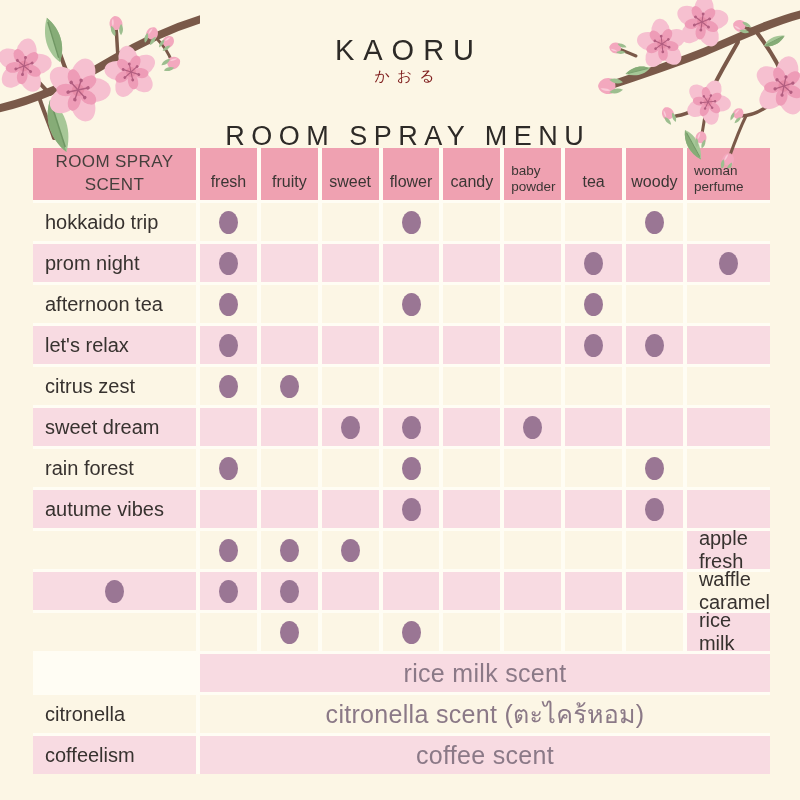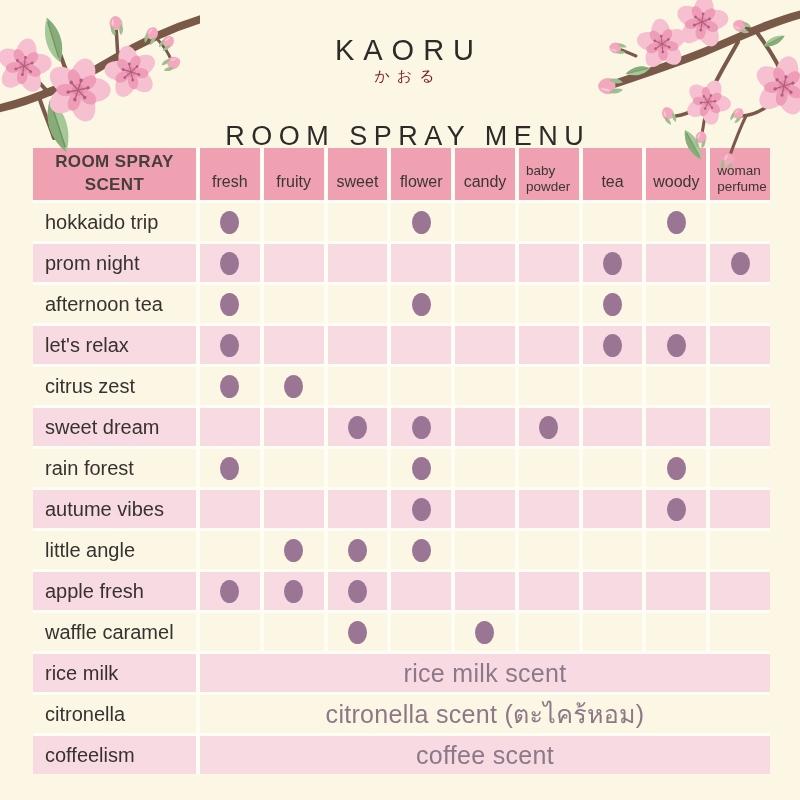--- a/index.html
+++ b/index.html
@@ -19,21 +19,21 @@
   .masthead{position:absolute;top:34px;left:9px;right:0;text-align:center;z-index:1}
   .brand{font-size:29px;letter-spacing:9px;text-indent:9px;color:#2D2A27;font-weight:400}
   .brand-jp{font-size:15px;letter-spacing:7px;text-indent:7px;color:#7f1d1d}
   .title{font-size:27px;letter-spacing:6.5px;text-indent:6.5px;margin-top:35px;font-weight:400;color:#2D2A27}
   .grid{position:absolute;left:33px;top:148px;width:737px;z-index:2;background:var(--gap-cream);
     display:grid;grid-template-columns:163px repeat(9,1fr);grid-template-rows:52px repeat(14,38px);gap:3px 4px}
   .hcell{background:var(--header-pink);display:flex;align-items:center;justify-content:center;
     font-size:16px;color:#3B3634;text-align:center}
   .hcell.col{padding-top:16px}
   .hcell.wrap{justify-content:flex-start;text-align:left;padding:10px 2px 0 7px;font-size:13.5px;line-height:1.15}
-  .hcell.corner{font-weight:700;font-size:17px;line-height:1.35;letter-spacing:.4px;padding:5px 8px;color:#453F3C}
+  .hcell.corner{font-weight:400;font-size:17px;line-height:1.35;letter-spacing:.4px;padding:5px 8px;color:#453F3C}
   .rlabel{display:flex;align-items:center;padding-left:12px;font-size:20px;color:var(--text-dark)}
   .cell{display:flex;align-items:center;justify-content:center}
   .cream{background:var(--page-cream)}
   .pink{background:var(--row-pink)}
   .dot{width:19px;height:23px;border-radius:50%;background:var(--dot-purple)}
   .span-cell{grid-column:2/-1;display:flex;align-items:center;justify-content:center;
     font-size:25px;color:var(--text-muted);letter-spacing:.3px}
   
   .branch{stroke:var(--branch-brown);fill:none;stroke-linecap:round}
   .petal ellipse{fill:var(--petal-pink)}
@@ -279,21 +279,20 @@
       <div class="cell pink">
         <div class="dot"></div>
       </div>
       <div class="cell pink"></div>
       <div class="cell pink"></div>
       <div class="cell pink"></div>
       <div class="cell pink">
         <div class="dot"></div>
       </div>
       <div class="cell pink"></div>
-      <div class="rlabel cream">little angle</div>
       <div class="cell cream"></div>
       <div class="cell cream">
         <div class="dot"></div>
       </div>
       <div class="cell cream">
         <div class="dot"></div>
       </div>
       <div class="cell cream">
         <div class="dot"></div>
       </div>

